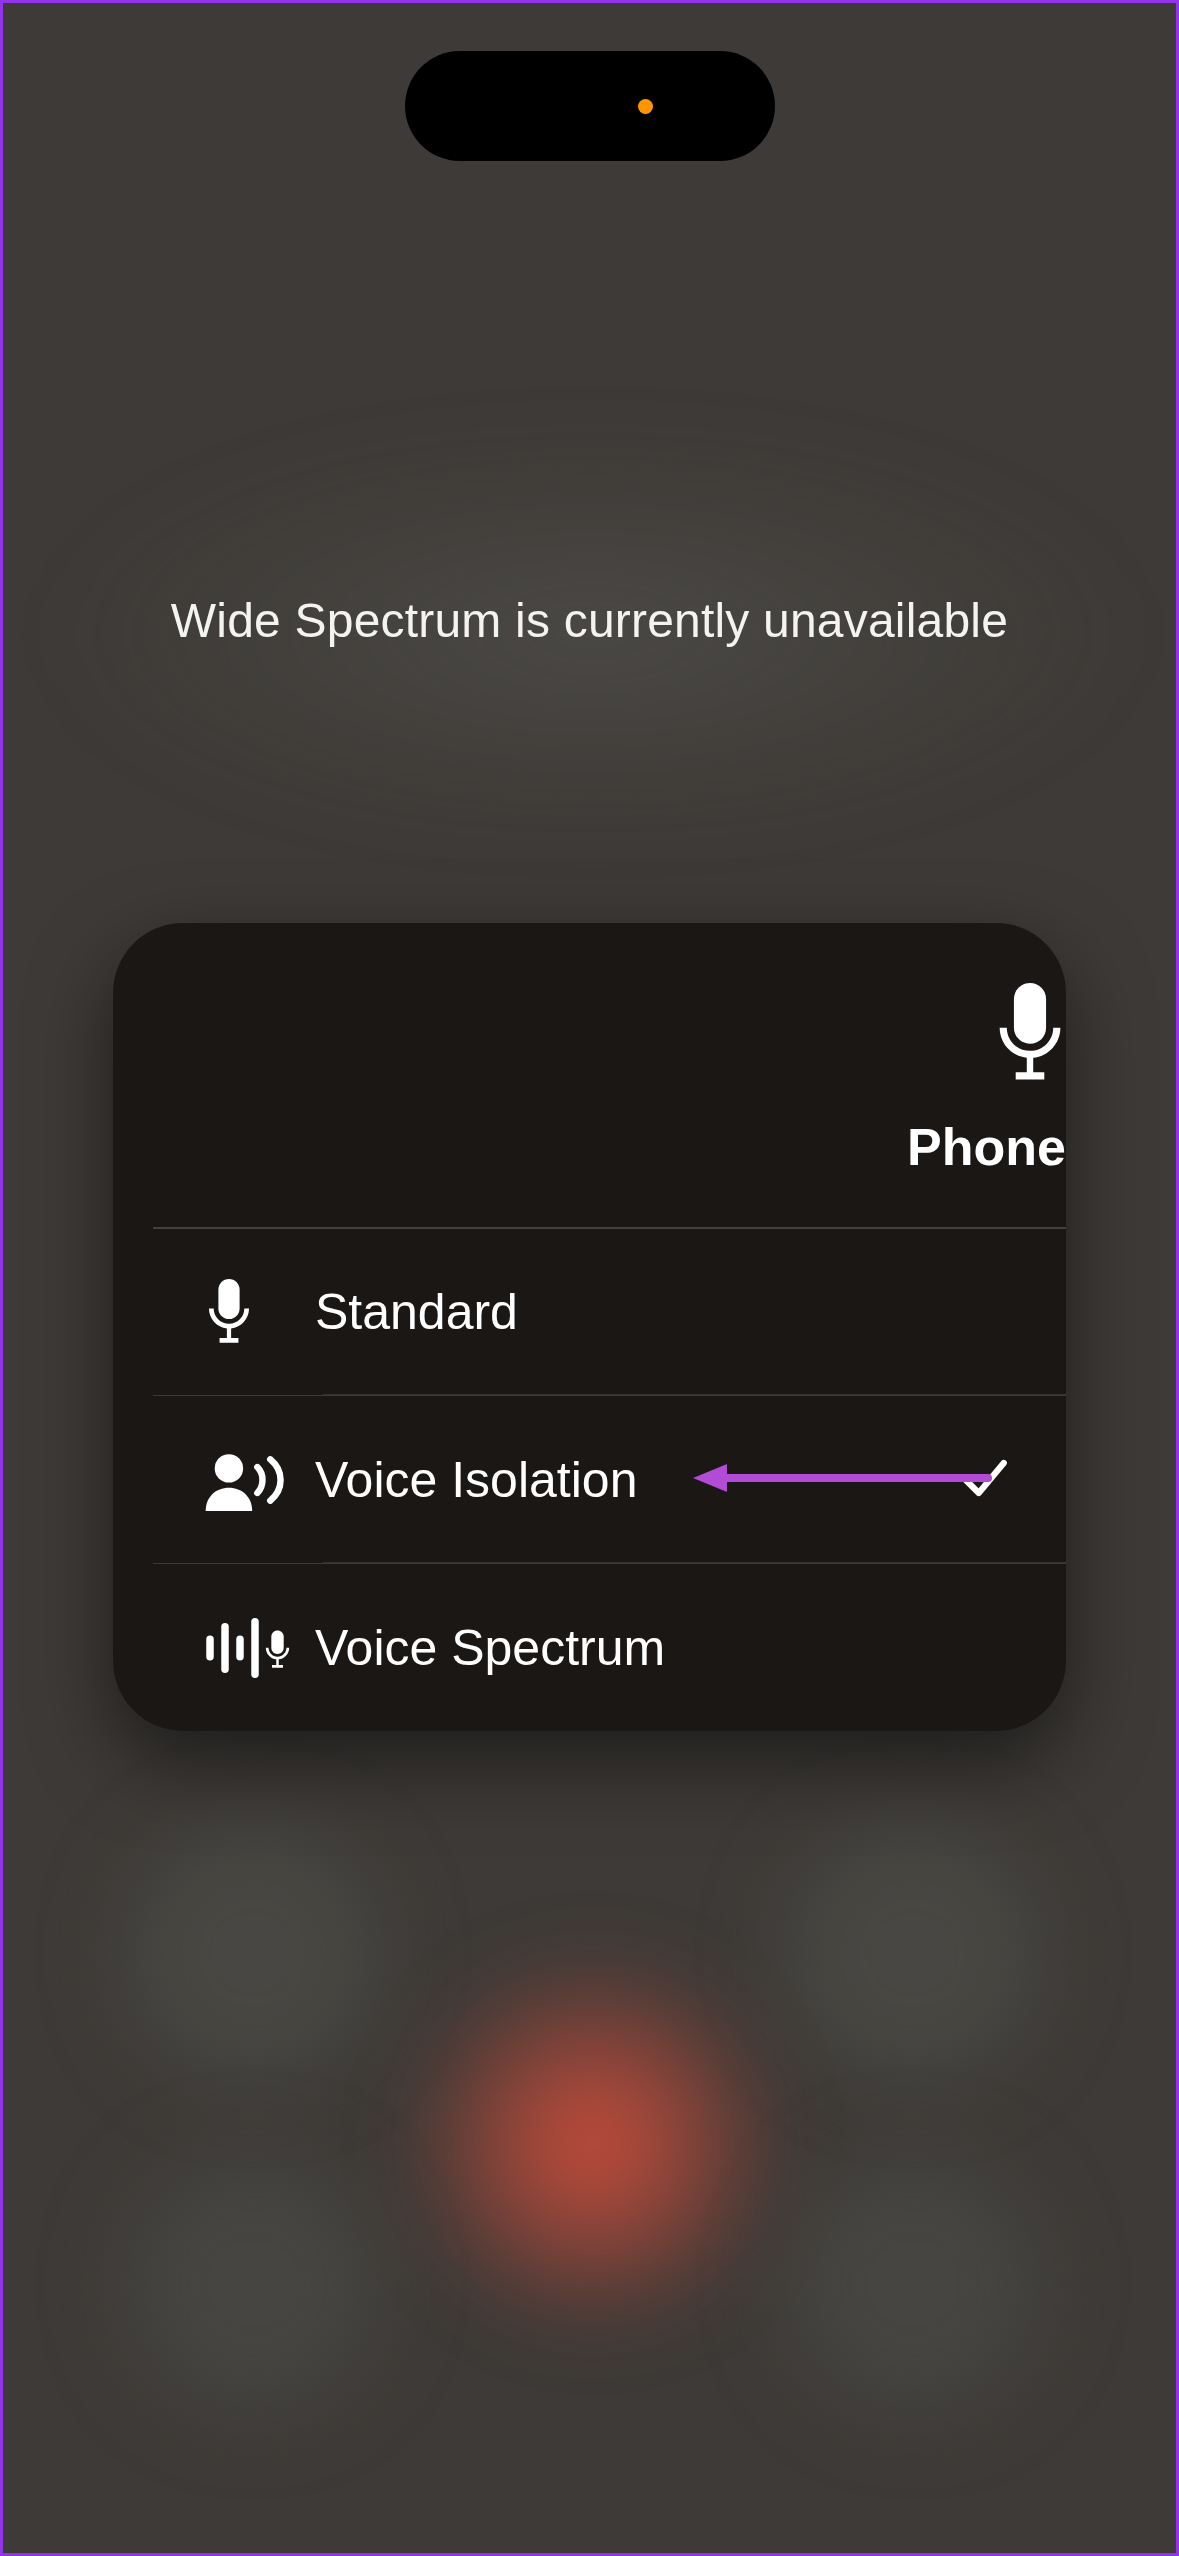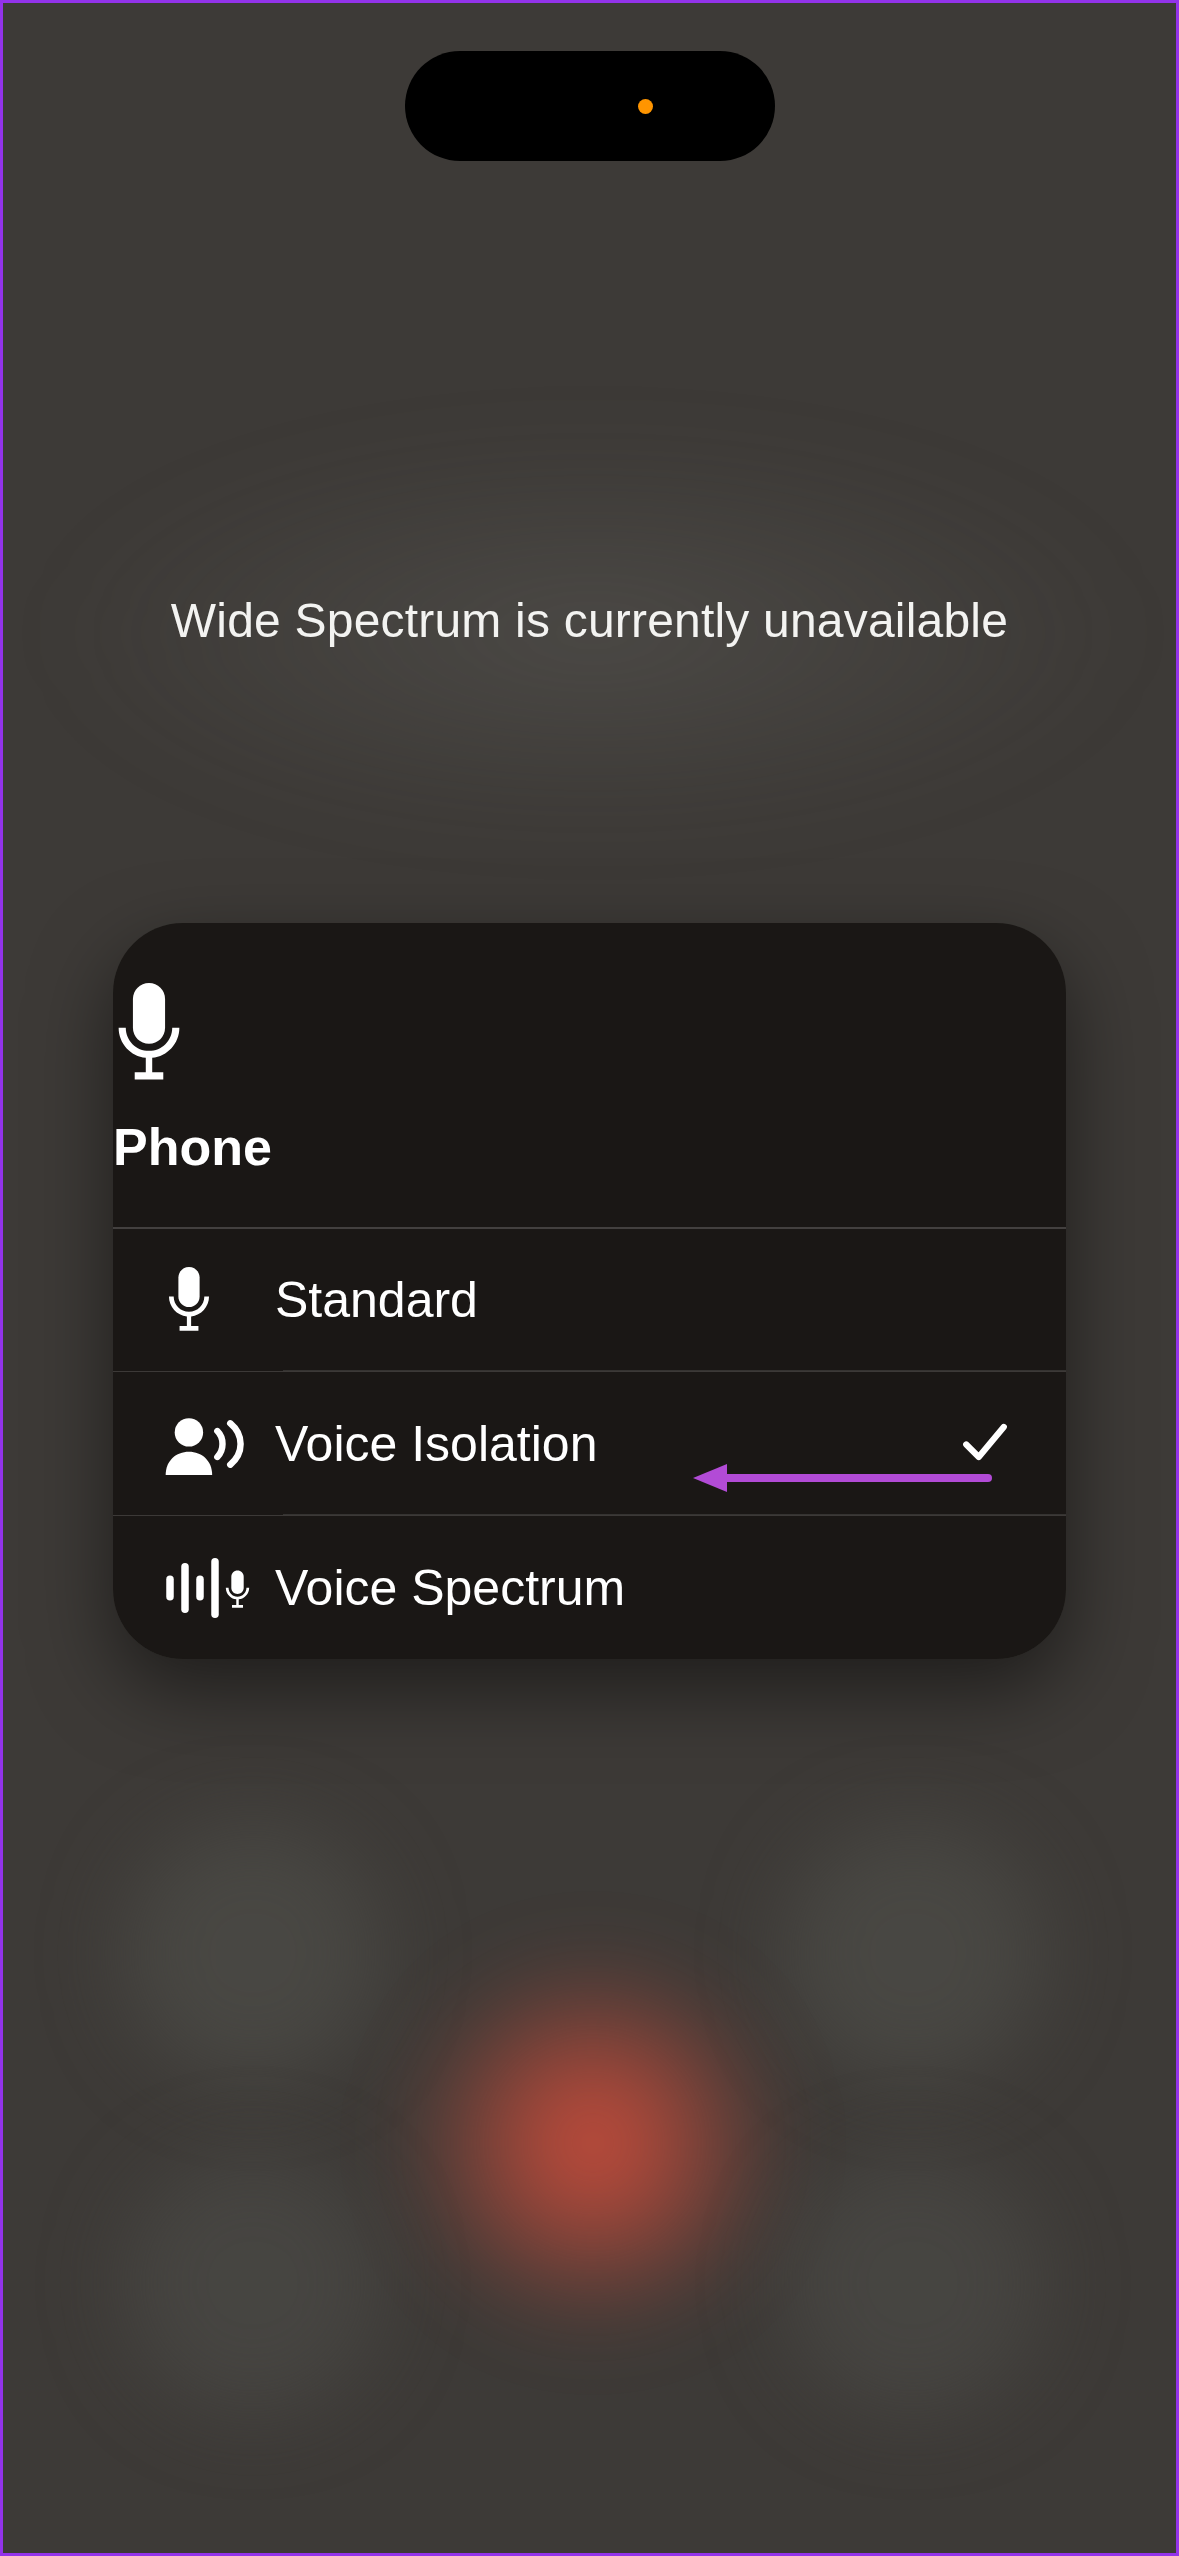--- a/index.html
+++ b/index.html
@@ -80,38 +80,39 @@
     right: 110px;
     background: rgba(20,18,15,0.85);
     border-radius: 70px;
     overflow: hidden;
     box-shadow: 0 30px 80px rgba(0,0,0,0.5);
   }
   .card-header {
     padding: 60px 0 50px;
     display: flex;
     flex-direction: column;
-    align-items: flex-start;
+    align-items: flex-end;
     gap: 30px;
   }
   .card-header .mic-icon svg { width: 72px; height: 100px; fill: #fff; }
   .card-title {
     color: #fff;
     font-size: 52px;
     font-weight: 600;
   }
 
   .options { }
   .option-row {
     display: flex;
     align-items: center;
-    height: 144px;
+    height: 168px;
     padding: 0 56px 0 52px;
     border-top: 1px solid rgba(255,255,255,0.15);
     position: relative;
+    margin-left: 40px;
   }
   .option-row:first-child { border-top: 2px solid rgba(255,255,255,0.18); }
   .option-row .row-sep {
     position: absolute;
     left: 170px; right: 0; bottom: 0;
     height: 1px;
     background: rgba(255,255,255,0.12);
   }
   .option-row:last-child .row-sep { display: none; }
 

